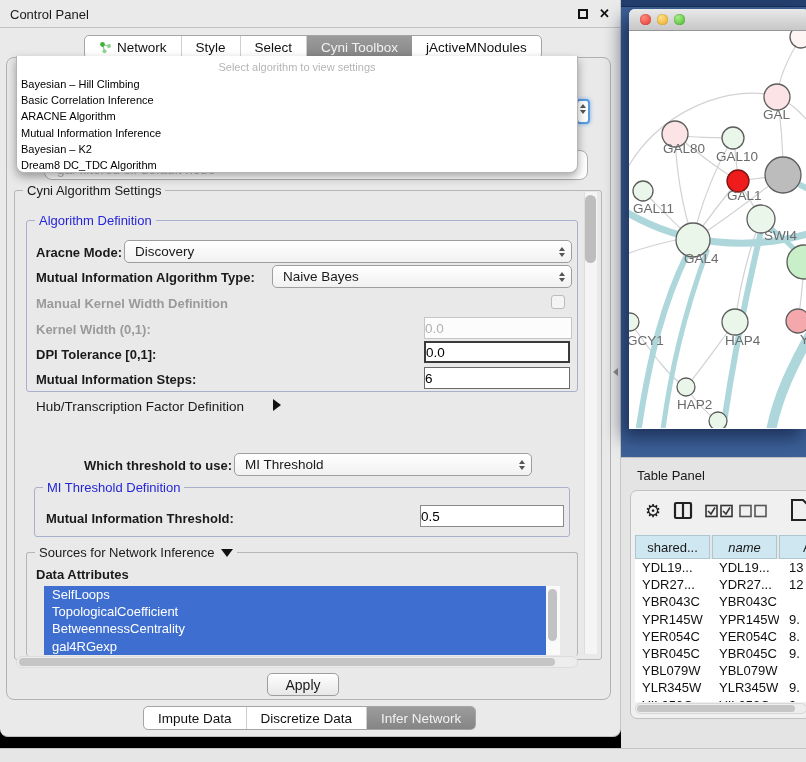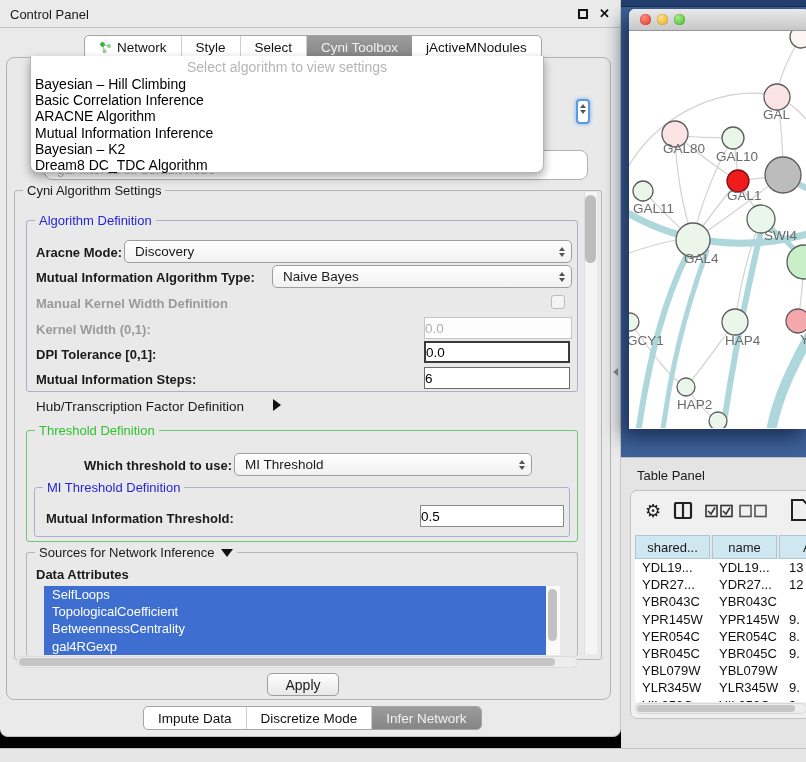--- a/index.html
+++ b/index.html
@@ -30,23 +30,23 @@
               border:1px solid #b2b2b2; border-radius:8px; background:#e9e9e9; }
 
   
   .combo-frag { position:absolute; left:576px; top:99px; width:14px; height:25px; background:#fff;
                 border:2px solid #5a9ade; border-radius:4px; box-shadow:0 0 4px #7ab0e8; z-index:5; }
   .combo-ghost { position:absolute; left:44px; top:150px; width:544px; height:30px; background:#fff;
                  border:1px solid #b0b0b0; border-radius:8px; z-index:5; color:#b3b3b3;
                  font-size:13.5px; padding:11px 0 0 12px; overflow:hidden; }
 
   
-  .popup { position:absolute; left:30px; top:56px; width:514px; height:117px; background:#fff;
+  .popup { position:absolute; left:16px; top:56px; width:562px; height:117px; background:#fff;
            border:1px solid #b5b5b5; border-top:none; border-radius:0 0 8px 8px;
-           box-shadow:0 4px 10px rgba(0,0,0,0.35); z-index:30; font-size:14px; padding-top:2px; }
+           box-shadow:0 4px 10px rgba(0,0,0,0.35); z-index:30; font-size:11px; padding-top:2px; }
   .popup-prompt { text-align:center; color:#b5b5b5; height:18px; line-height:18px; }
   .popup-item { height:16.2px; line-height:16.2px; padding-left:4px; color:#000; white-space:nowrap; }
   .popup-item.bold { font-weight:normal; }
 
   
   .fs { position:absolute; border:1px solid #b6b6b6; border-radius:3px; }
   .fs-legend { position:absolute; top:-8px; left:8px; background:#e9e9e9; padding:0 4px; font-size:13px;
                white-space:nowrap; display:flex; align-items:center; gap:6px; }
   .t-blue { color:#2525d8; } .t-green { color:#2ec22e; }
   .lbl { position:absolute; font-size:13px; font-weight:bold; white-space:nowrap; }
@@ -110,21 +110,21 @@
                 border-top:1px solid #bfbfbf; }
   .tp-title { position:absolute; left:16px; top:10px; font-size:13px; }
   .tp-card { position:absolute; left:9px; top:32px; width:182px; height:229px; background:#f0f0f0;
              border:1px solid #c2c2c2; border-radius:7px; overflow:hidden; }
   .tp-toolbar { position:absolute; left:0; top:0; width:100%; height:42px; }
   .gear { position:absolute; left:14px; top:9px; font-size:18px; color:#1c1c1c; line-height:22px; }
   .tp-table { position:absolute; left:4px; top:44px; width:300px; }
   .tp-head { display:flex; gap:2px; background:#e6e6e6; }
   .tp-th { background:#cfe7f1; border:1px solid #aec6cf; height:24px; font-size:13px;
            display:flex; align-items:center; justify-content:center; overflow:hidden; white-space:nowrap; }
-  .tp-th.c1 { width:75px; } .tp-th.c2 { width:65px; } .tp-th.c3 { width:60px; justify-content:flex-start; padding-left:23px; }
+  .tp-th.c1 { width:75px; } .tp-th.c2 { width:65px;font-style:italic; } .tp-th.c3 { width:60px; justify-content:flex-start; padding-left:23px; }
   .tp-rows { background:#fff; height:143px; overflow:hidden; width:202px; }
   .tp-row { display:flex; height:17.2px; line-height:17.2px; font-size:13px; color:#101010; }
   .tp-td { white-space:nowrap; overflow:hidden; }
   .tp-td.c1 { width:77px; padding-left:7px; } .tp-td.c2 { width:67px; padding-left:7px; } .tp-td.c3 { width:50px; padding-left:10px; }
   .tp-hscroll { position:absolute; left:4px; top:212px; width:172px; height:11px; background:#ededed;
                 border:1px solid #d8d8d8; border-radius:6px; }
   .tp-hthumb { position:absolute; left:1px; top:1px; width:158px; height:7px; background:#c6c6c6; border-radius:4px; }
 </style>
 </head>
 <body>
@@ -215,23 +215,20 @@
     <span class="lbl dim" style="left:36px; top:322px;">Kernel Width (0,1):</span>
     <input class="field" style="left: 424px; top: 317px; width: 148px; border: 1px solid rgb(198, 198, 198); color: rgb(178, 178, 178); background: rgb(252, 252, 252);" readonly="" value="0.0">
     <span class="lbl" style="left:36px; top:347px;">DPI Tolerance [0,1]:</span>
     <input class="field" style="left: 424px; top: 341px; width: 146px; border: 2px solid rgb(58, 58, 58); color: rgb(0, 0, 0);" value="0.0">
     <span class="lbl" style="left:36px; top:372px;">Mutual Information Steps:</span>
     <input class="field" style="left: 424px; top: 367px; width: 146px; border: 1px solid rgb(107, 107, 107); color: rgb(0, 0, 0);" value="6">
 
     <span class="lbl" style="left:36px; top:399px; font-weight:normal; font-size:13.5px;">Hub/Transcription Factor Definition</span>
     <span class="tri-right" style="position:absolute; left:273px; top:399px;"></span>
 
-    <div class="fs" style="left:26px; top:430px; width:552px; height:112px; border-color:#6cc86c;">
-      <span class="fs-legend t-green">Threshold Definition</span>
-    </div>
     <span class="lbl" style="left:84px; top:458px;">Which threshold to use:</span>
     <div class="combo" style="left:234px; top:453px; width:298px;">
       <span>MI Threshold</span>
       <span class="stepper">
           <span class="arr-up"></span>
           <span class="arr-dn"></span>
         </span>
     </div>
     <div class="fs" style="left:34px; top:487px; width:536px; height:50px; border-color:#aab0cc;">
       <span class="fs-legend t-blue">MI Threshold Definition</span>
@@ -262,21 +259,21 @@
       <div class="hthumb"></div>
     </div>
 
     <div class="apply-btn">Apply</div>
 
     <div class="seg seg-bottom">
       <div class="seg-item">
         <span>Impute Data</span>
       </div>
       <div class="seg-item">
-        <span>Discretize Mode</span>
+        <span>Discretize Data</span>
       </div>
       <div class="seg-item sel">
         <span>Infer Network</span>
       </div>
     </div>
   </div>
 
   <div class="splitter"></div>
 
   <div class="desktop">

